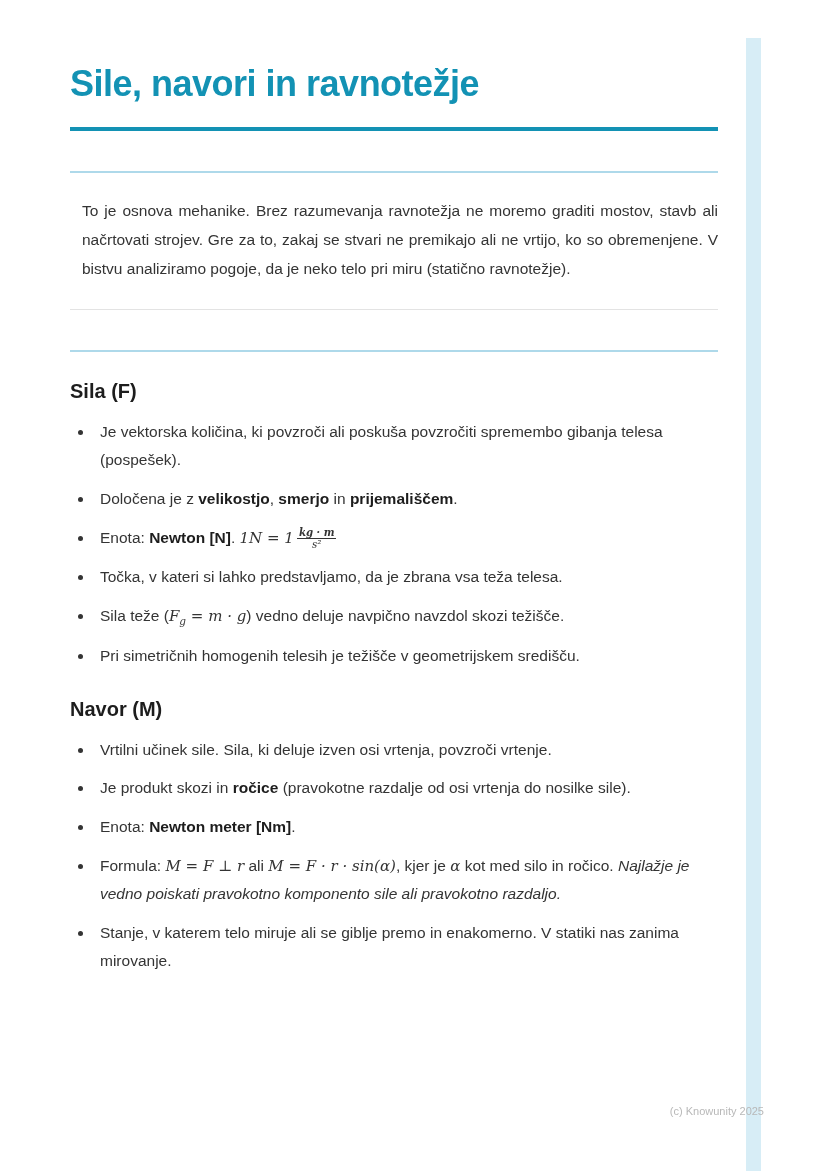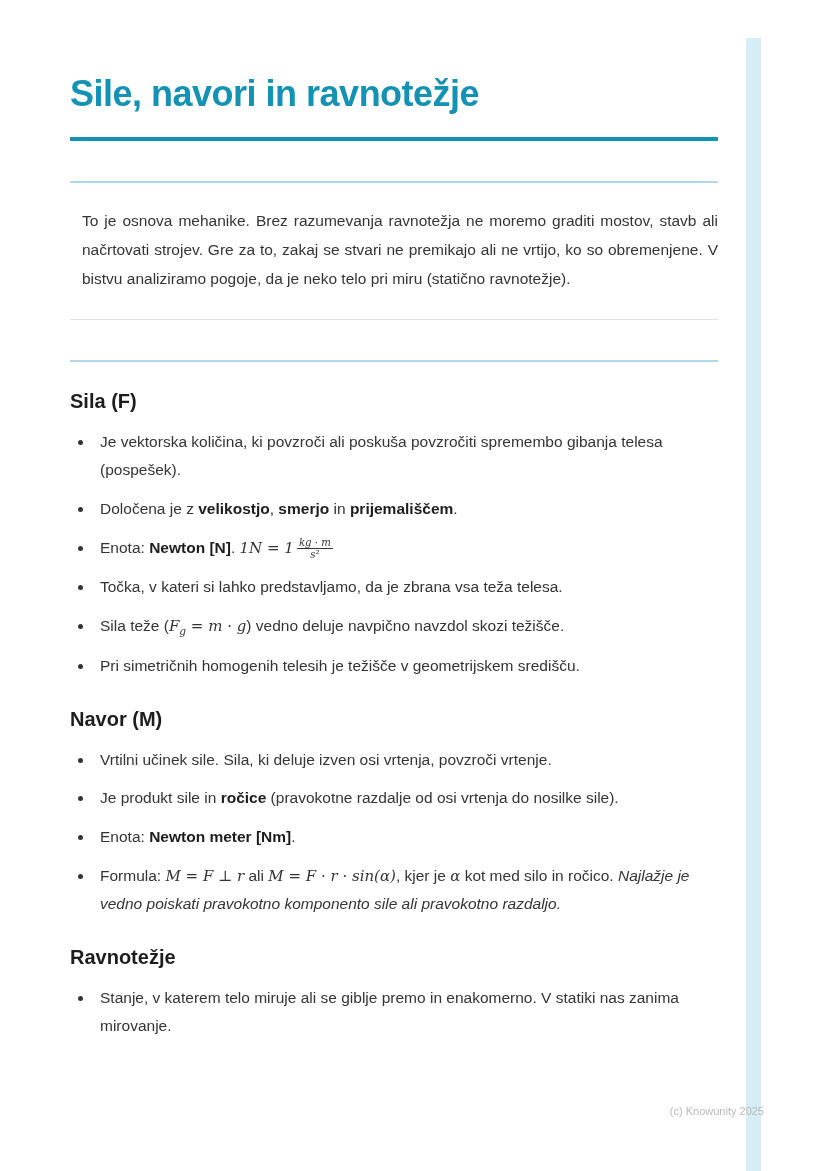--- a/index.html
+++ b/index.html
@@ -18,21 +18,21 @@
     width:828px;height:1171px;
     background:#ffffff;
     overflow:hidden;
     font-family:"Liberation Sans","DejaVu Sans",sans-serif;
     color:var(--text,#343434);
   }
   .side-stripe{
     position:absolute;left:746px;top:38px;width:15px;height:1133px;
     background:var(--stripe,#d7edf6);
   }
-  .content{position:absolute;left:70px;top:72px;width:648px;}
+  .content{position:absolute;left:70px;top:62px;width:648px;}
   h1.doc-title{
     margin:0 0 22px 0;
     font-size:36px;line-height:1.2;font-weight:bold;
     color:var(--accent,#1392b4);
     letter-spacing:-0.5px;
   }
   .title-rule{height:4px;background:var(--accent,#1392b4);margin:0 0 40px 0;}
   h2.section-heading{
     margin:0 0 10px 0;
     font-size:24px;line-height:1.25;font-weight:bold;
@@ -60,21 +60,21 @@
     padding-left:6px;
   }
   b{font-weight:bold;color:var(--heading_text,#1d1d1d);}
   i.note{font-style:italic;}
   .math{font-family:"DejaVu Serif",serif;font-style:italic;font-size:15px;}
   .math sub{font-size:0.7em;}
   .frac{
     display:inline-block;vertical-align:middle;text-align:center;
     font-size:0.68em;line-height:1.15;margin-left:3px;
   }
-  .frac .num{display:block;border-bottom:1px solid var(--text,#343434);padding:0 2px;}
+  .frac .num{display:block;border-bottom:1px solid var(--text,#343434);padding:0 2px;font-weight:bold;}
   .frac .den{display:block;padding:0 2px;}
   .footer-credit{
     position:absolute;right:64px;bottom:54px;
     font-size:11px;color:var(--muted,#b8b8b8);
     z-index:2;
   }
 </style>
 </head>
 <body>
 
@@ -103,26 +103,25 @@
 
     <ul class="bullet-list">
       <li><span>Točka, v kateri si lahko predstavljamo, da je zbrana vsa teža telesa.</span></li>
       <li><span>Sila teže (</span><span class="math"><span>F</span><sub>g</sub><span> = m · g</span></span><span>) vedno deluje navpično navzdol skozi težišče.</span></li>
       <li><span>Pri simetričnih homogenih telesih je težišče v geometrijskem središču.</span></li>
     </ul>
 
     <h3 class="subheading">Navor (M)</h3>
     <ul class="bullet-list">
       <li><span>Vrtilni učinek sile. Sila, ki deluje izven osi vrtenja, povzroči vrtenje.</span></li>
-      <li><span>Je produkt sile in </span><b>ročice</b><span> (pravokotne razdalje od osi vrtenja do nosilke sile).</span></li>
+      <li><span>Je produkt skozi in </span><b>ročice</b><span> (pravokotne razdalje od osi vrtenja do nosilke sile).</span></li>
       <li><span>Enota: </span><b>Newton meter [Nm]</b><span>.</span></li>
       <li><span>Formula: </span><span class="math">M = F ⊥ r</span><span> ali </span><span class="math">M = F · r · sin(α)</span><span>, kjer je </span><span class="math">α</span><span> kot med silo in ročico. </span><i class="note">Najlažje je vedno poiskati pravokotno komponento sile ali pravokotno razdaljo.</i></li>
     </ul>
 
-    <h3 class="subheading">Ravnotežje</h3>
     <ul class="bullet-list">
       <li><span>Stanje, v katerem telo miruje ali se giblje premo in enakomerno. V statiki nas zanima mirovanje.</span></li>
     </ul>
 
   </div>
 
   <div class="footer-credit">(c) Knowunity 2025</div>
 
 </div>
 

